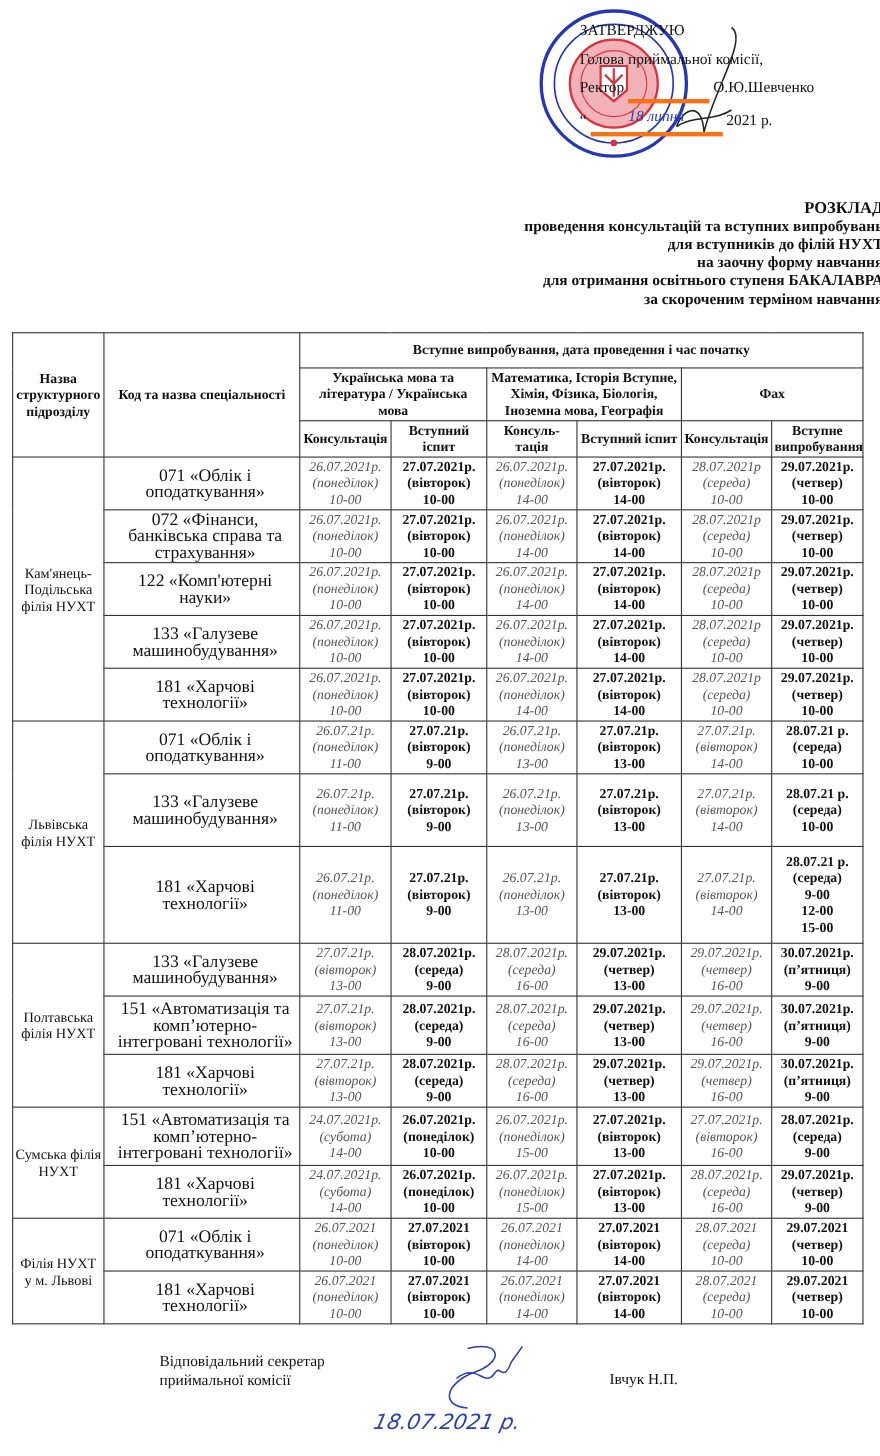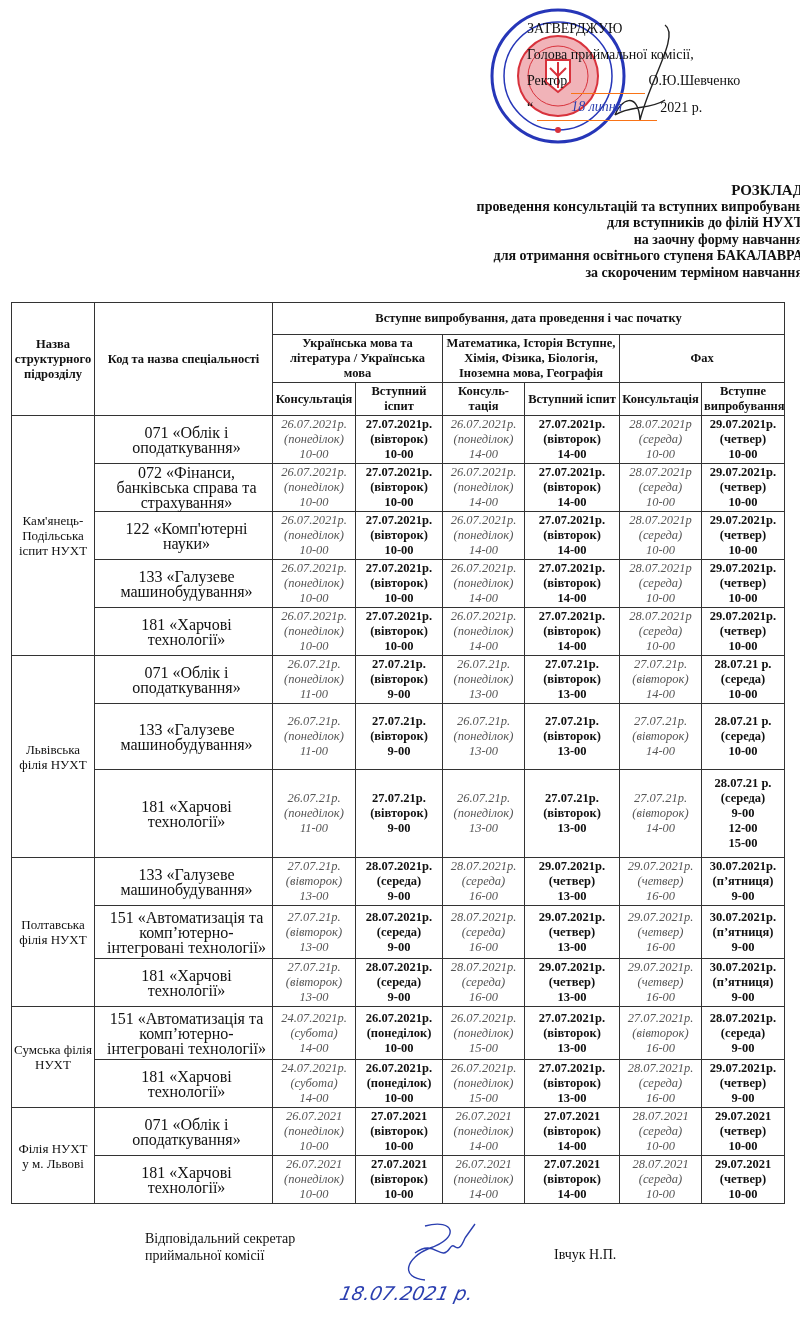--- a/index.html
+++ b/index.html
@@ -1,20 +1,20 @@
 <!DOCTYPE html>
 <html><head>
 <meta charset="utf-8">
 <style>
   html, body { margin: 0; padding: 0; background: #ffffff; }
   body { width: 800px; height: 1324px; position: relative; overflow: hidden;
          font-family: "Liberation Serif", "DejaVu Serif", serif; color: #111; }
   .approve { position: absolute; left: 527px; top: 16px; font-size: 14px; line-height: 26px; }
   .approve .line { white-space: nowrap; }
-  .approve .uline { display: inline-block; border-bottom: 1px solid #f97316; vertical-align: bottom; }
+  .approve .uline { display: inline-block; border-bottom: 4px solid #f97316; vertical-align: bottom; }
   .stamp { position: absolute; left: 488px; top: 0px; width: 145px; height: 152px; }
   .sig-top { position: absolute; left: 610px; top: 20px; width: 70px; height: 110px; }
   .title-block { position: absolute; left: 11px; top: 182px; width: 792px; text-align: right;
                  font-weight: bold; font-size: 14px; line-height: 16.5px; }
   .title-block .main { font-size: 15px; }
   table.sched { position: absolute; left: 11px; top: 302px; width: 773px; border-collapse: collapse;
                 font-size: 12.5px; table-layout: fixed; }
   table.sched td, table.sched th { border: 1px solid #333; padding: 1px 2px; line-height: 15px; }
   table.sched th { font-weight: bold; text-align: center; font-size: 12.5px; margin-left: 38px; }
   td.branch { text-align: center; vertical-align: middle; font-size: 13px; }
@@ -94,21 +94,21 @@
       <th>Консультація</th>
       <th>Вступний іспит</th>
       <th>Консуль-тація</th>
       <th>Вступний іспит</th>
       <th>Консультація</th>
       <th>Вступне випробування</th>
     </tr>
   </thead>
   <tbody id="sched-body">
       <tr style="height: 43px;">
-        <td class="branch" rowspan="5">Кам'янець-Подільська іспит НУХТ</td>
+        <td class="branch" rowspan="5">Кам'янець-Подільська філія НУХТ</td>
         <td class="spec">071 «Облік і оподаткування»</td>
         <td class="ital">
           <span>26.07.2021р.</span>
           <span>(понеділок)</span>
           <span>10-00</span>
         </td>
         <td class="bold">
           <span>27.07.2021р.</span>
           <span>(вівторок)</span>
           <span>10-00</span>

